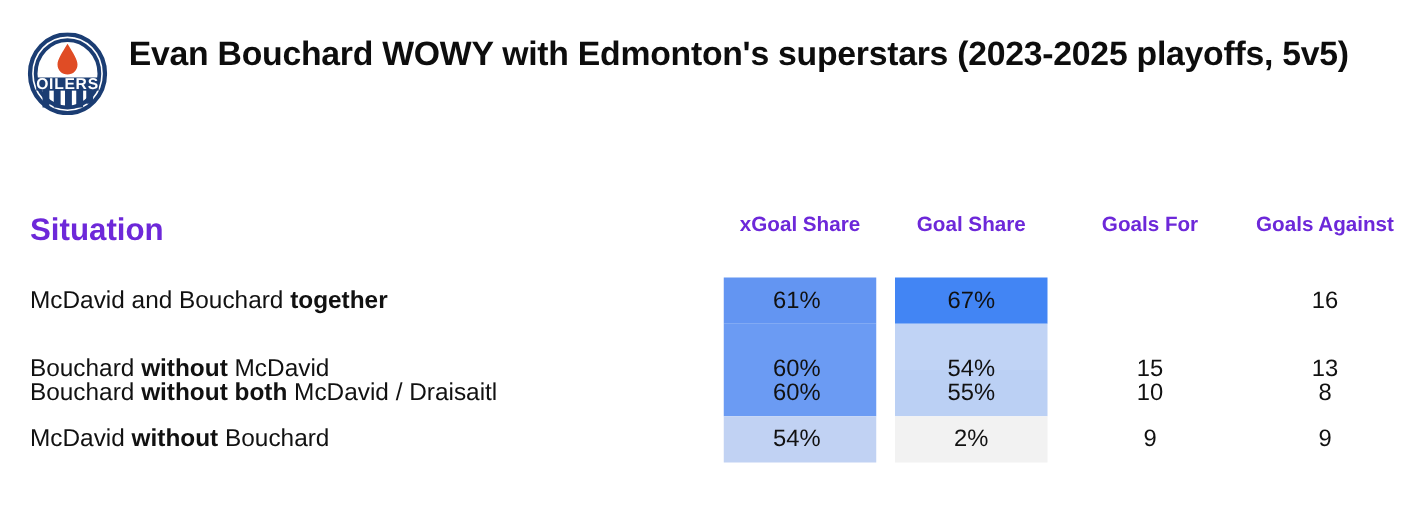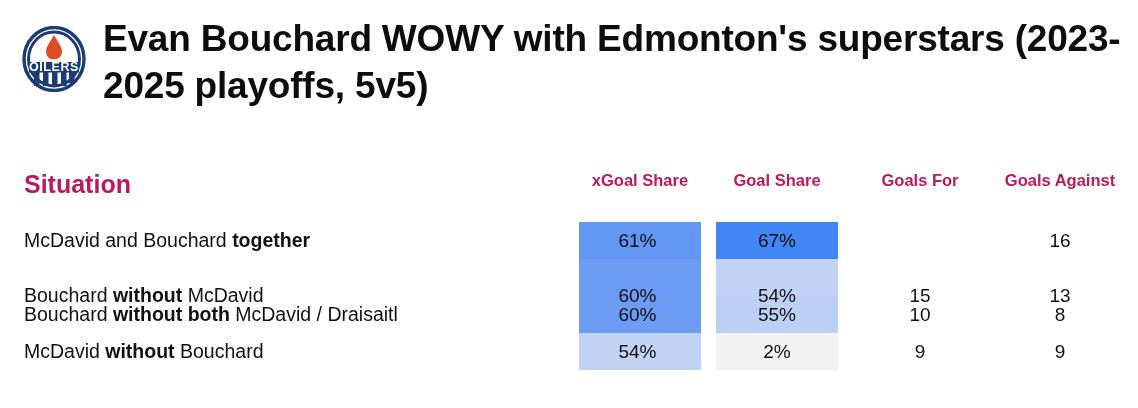--- a/index.html
+++ b/index.html
@@ -29,23 +29,23 @@
     left: 22px;
     top: 26px;
     width: 64px;
     height: 66px;
   }
   .logo svg { display: block; }
 
   .title {
     position: absolute;
     left: 103px;
-    top: 16px;
+    top: 26px;
     width: 1020px;
-    font-size: 37px;
+    font-size: 27px;
     font-weight: bold;
     line-height: 1.26;
     letter-spacing: -0.2px;
     color: #0d0d0d;
   }
   .subtitle {
     position: absolute;
     left: 24px;
     top: 110px;
     font-size: 13.5px;
@@ -78,21 +78,21 @@
   }
 
   
   .col-head {
     position: absolute;
     top: 0px;
     font-size: 16.5px;
     font-weight: bold;
     text-align: center;
     line-height: 1.28;
-    color: #be185d;
+    color: #6d28d9;
   }
   .col-head.h-situation {
     left: 24px;
     top: 8px;
     text-align: left;
     font-size: 25px;
     font-weight: bold;
   }
   .col-head.h-xg { left: 579px; width: 122px; top: 10px; }
   .col-head.h-gs { left: 716px; width: 122px; top: 10px; }

